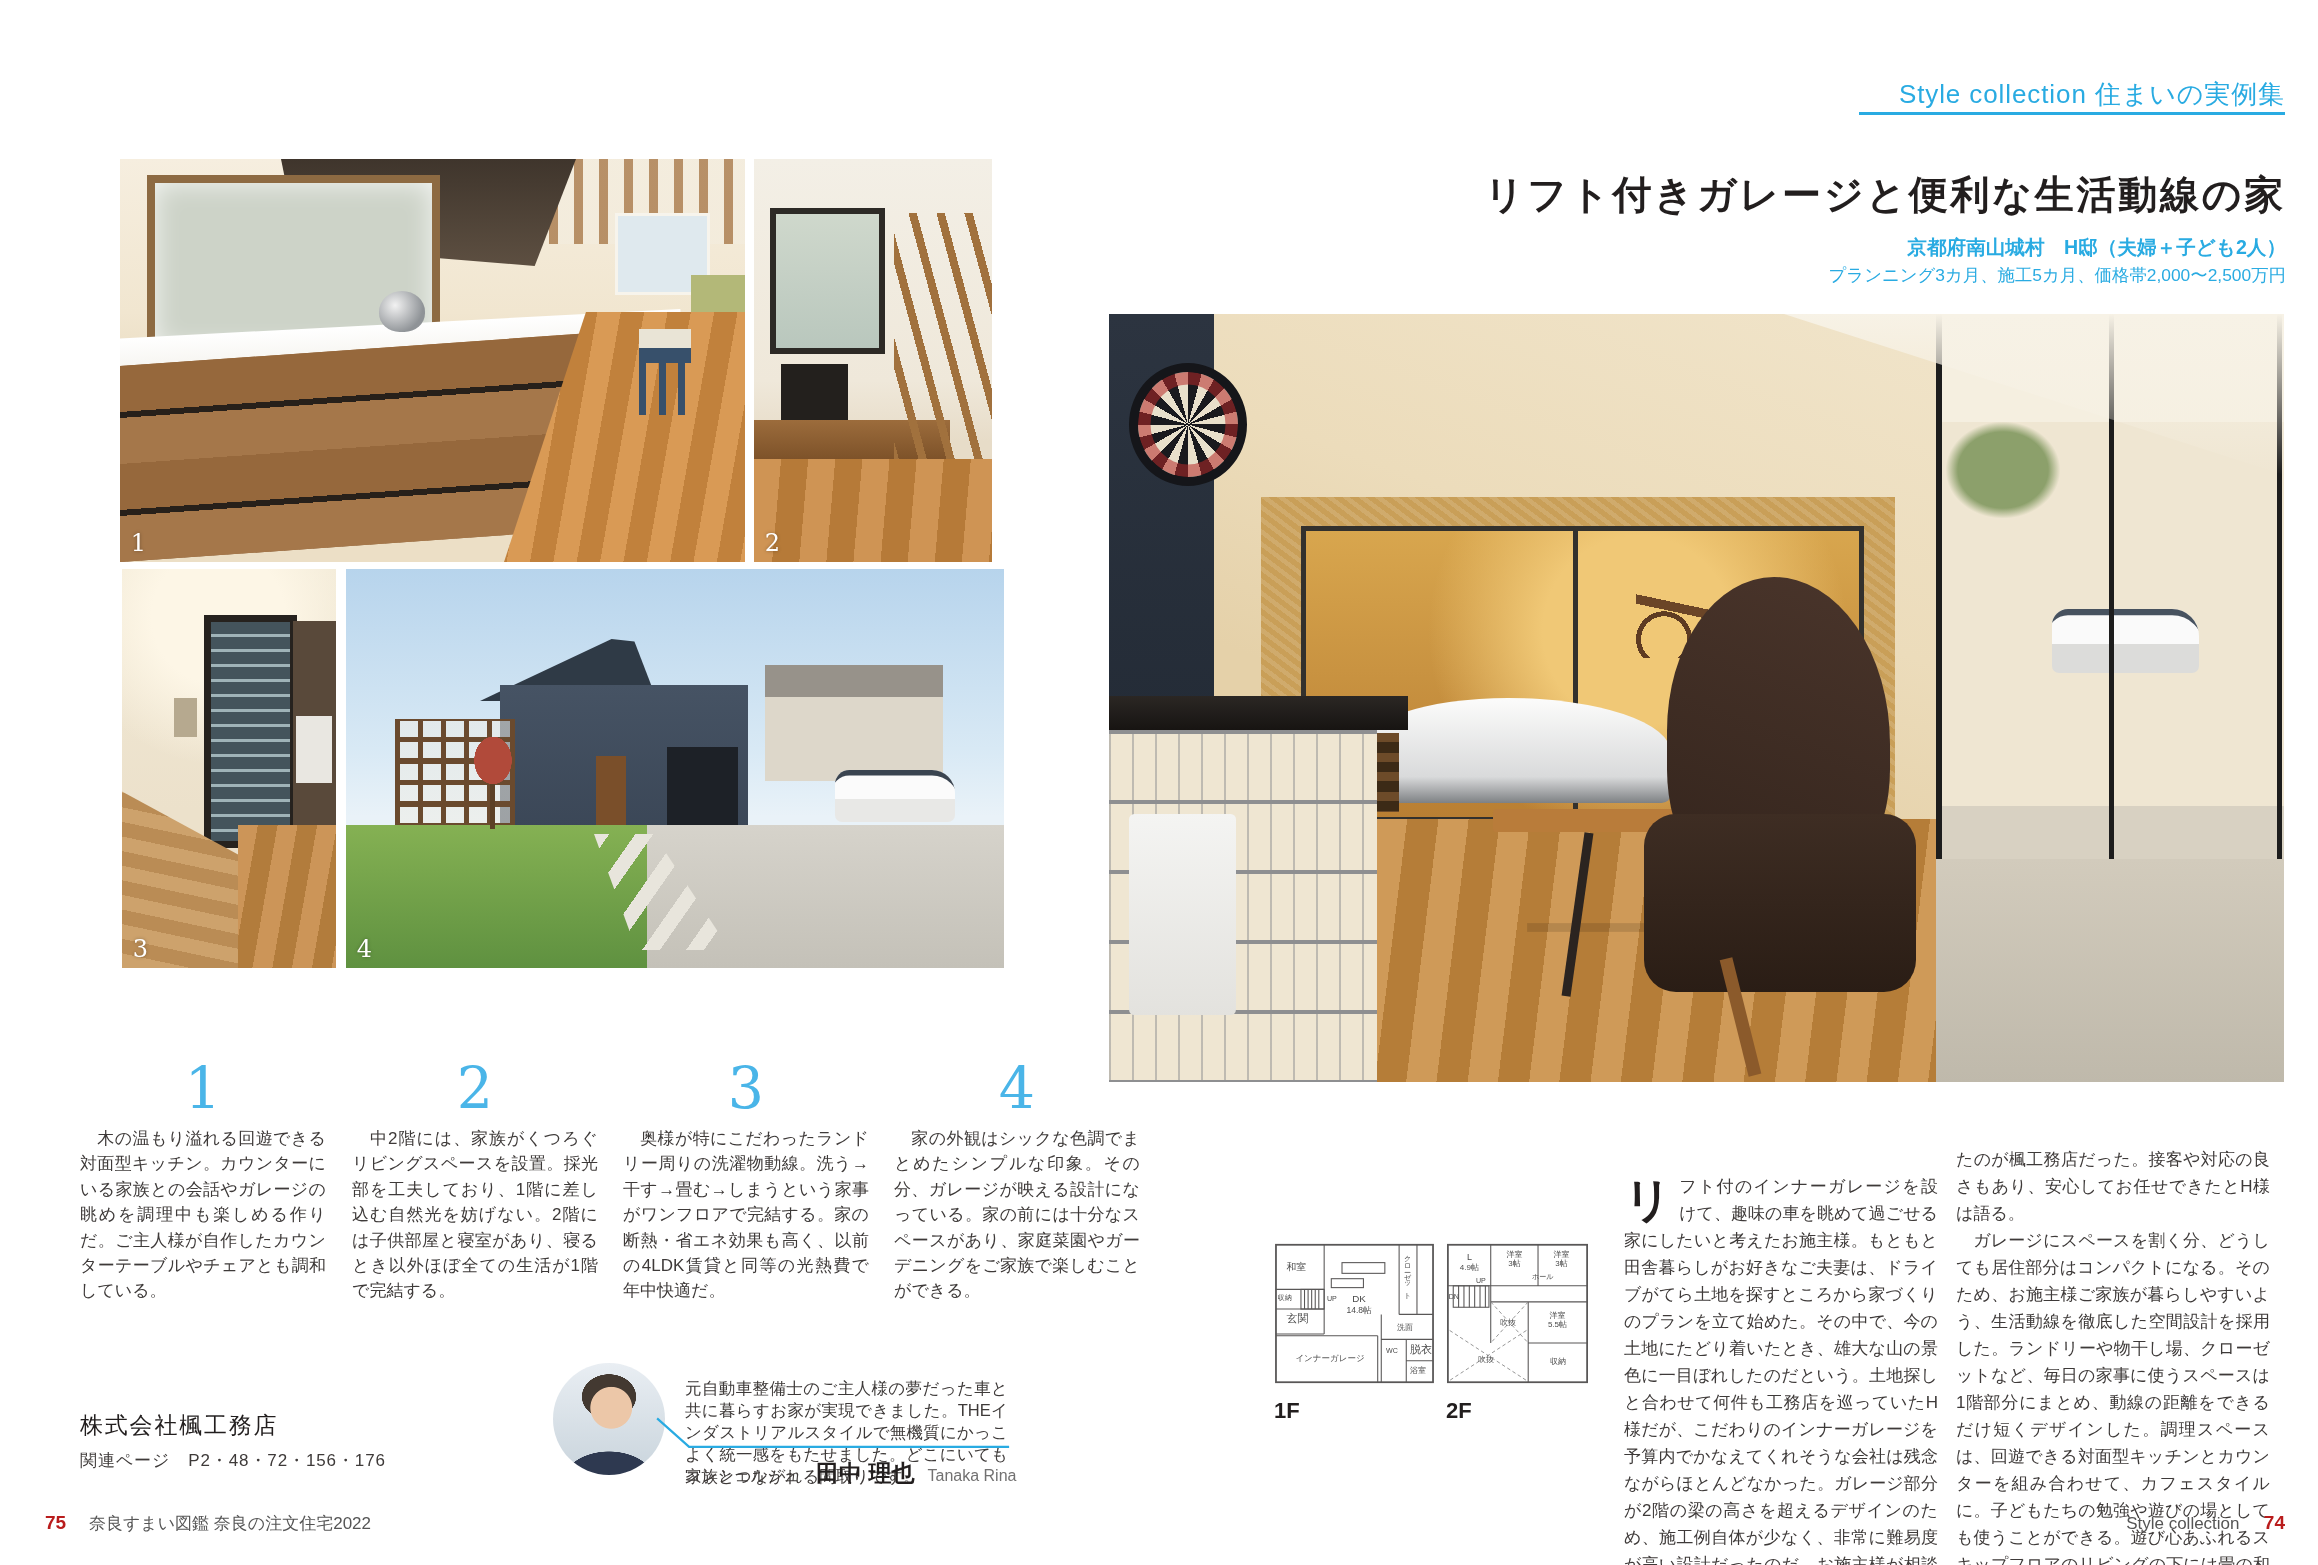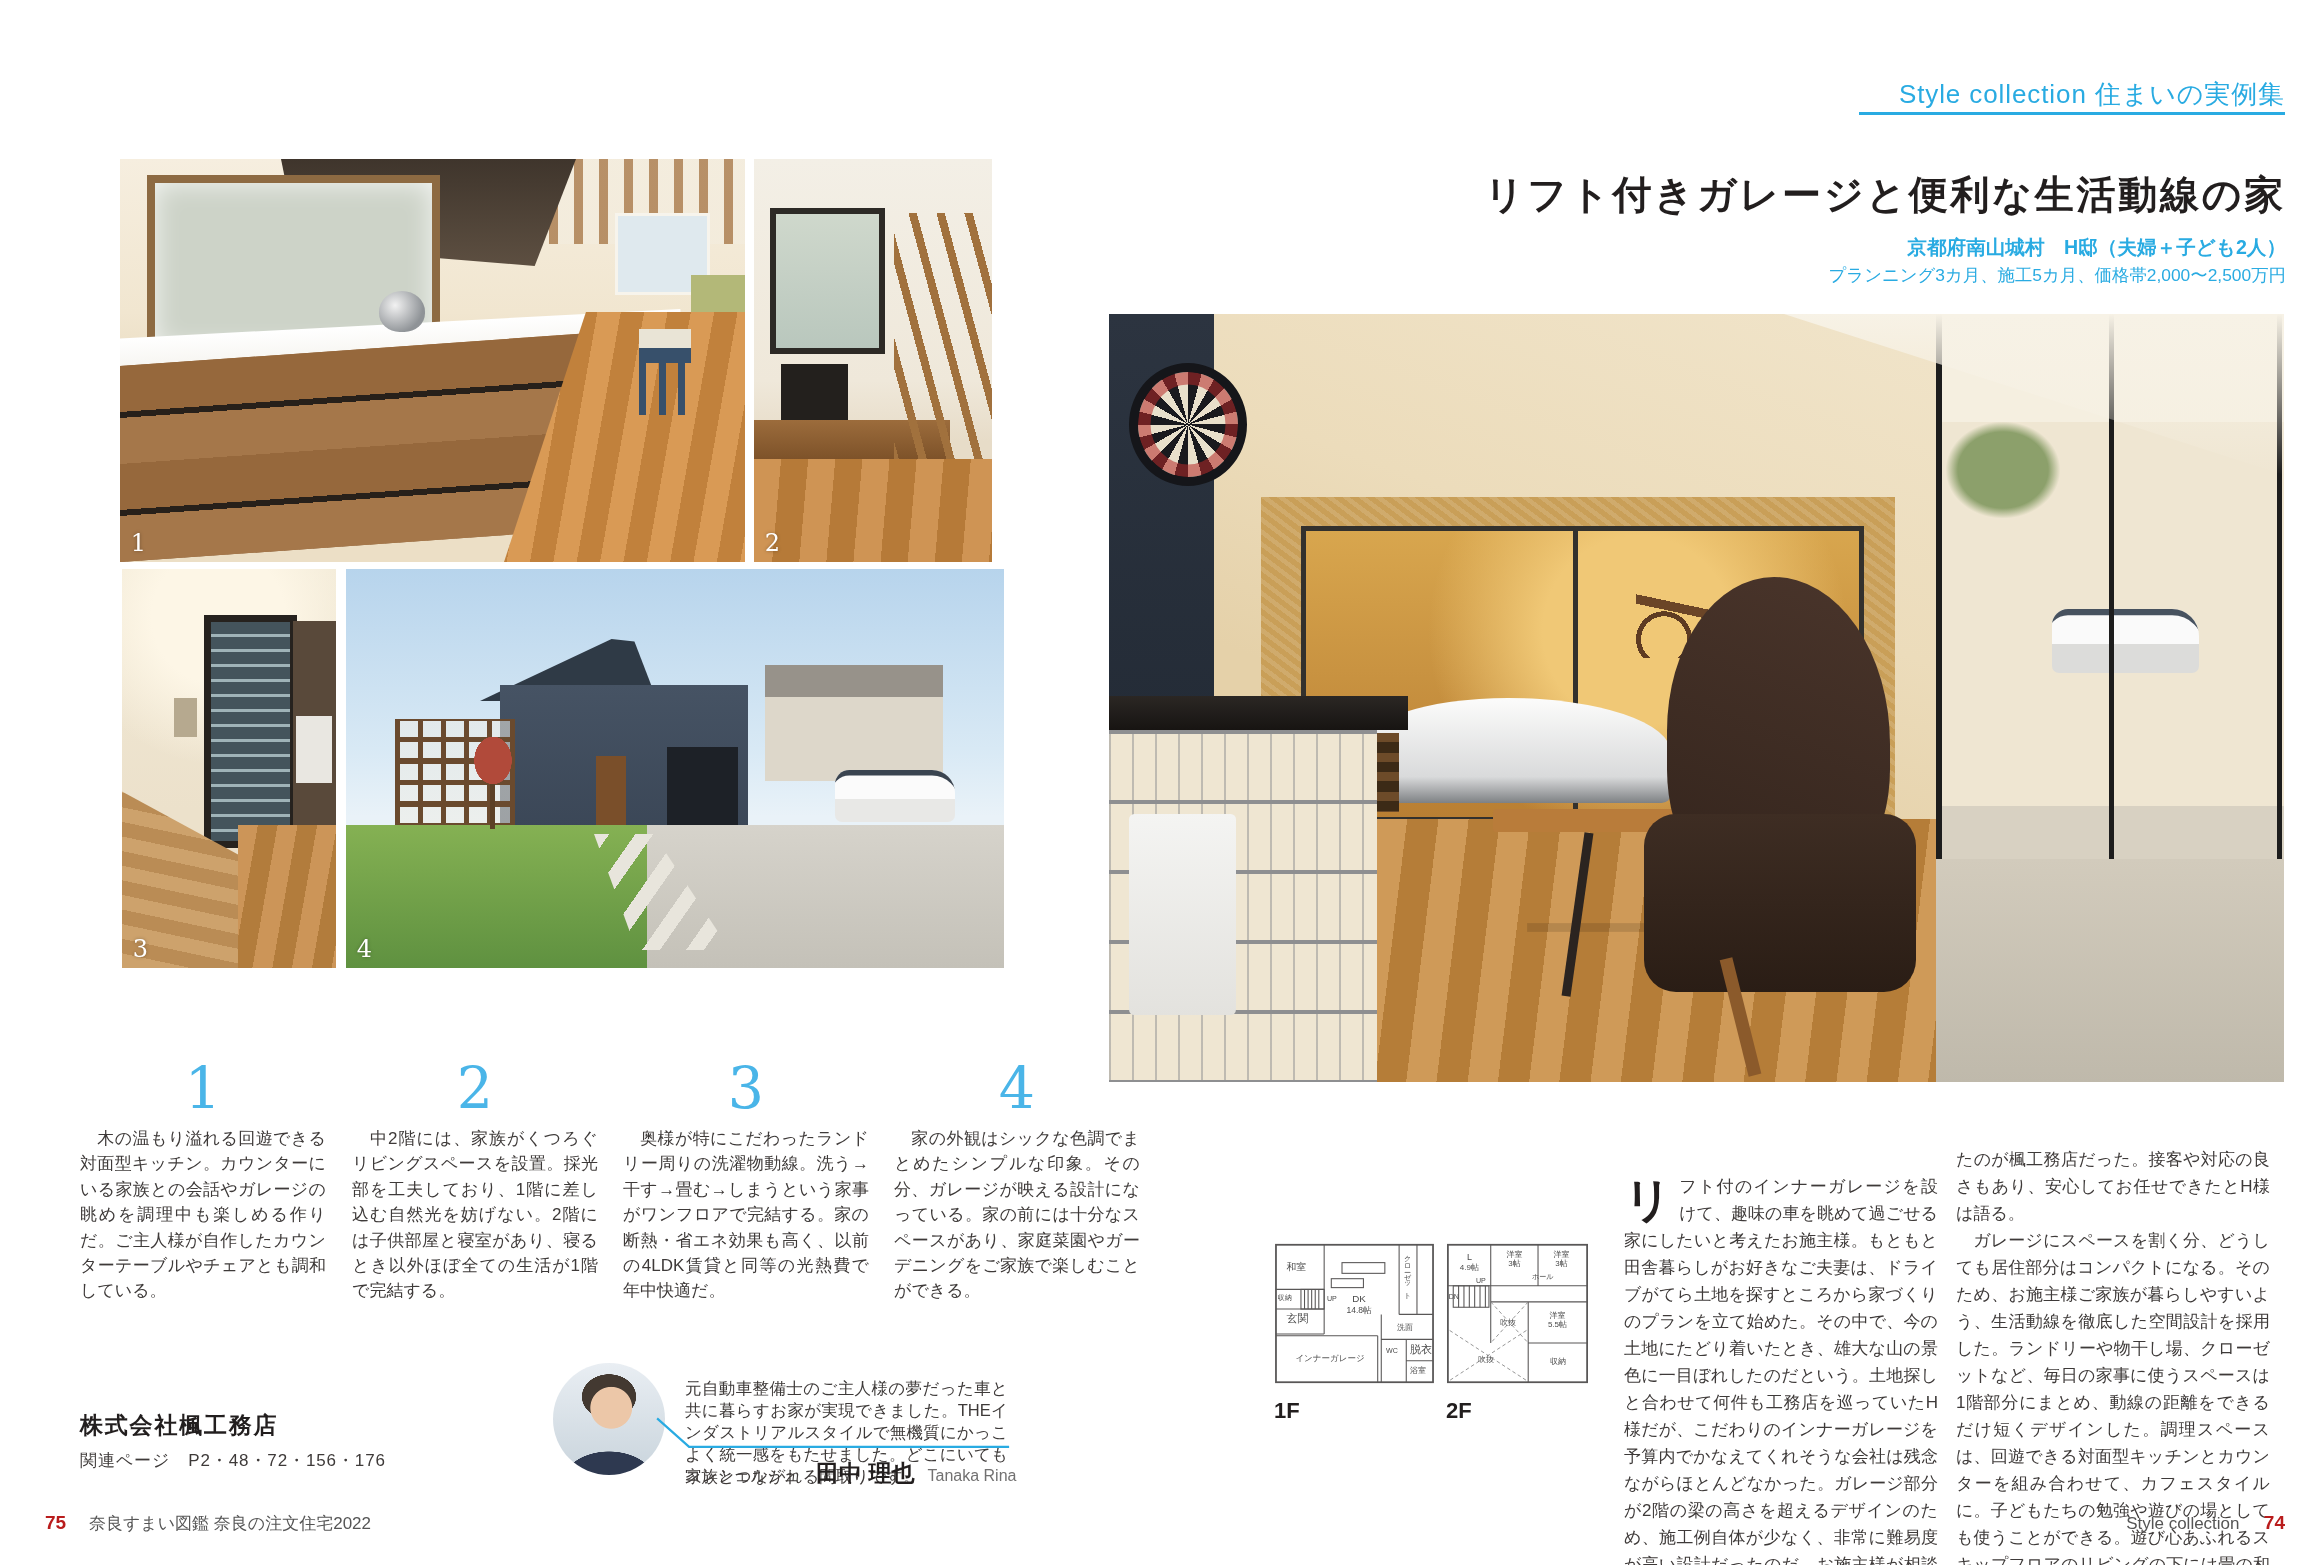--- a/index.html
+++ b/index.html
@@ -29,21 +29,21 @@
 
   
   .cap-num{font-family:"DejaVu Serif",serif;font-size:57px;font-weight:400;color:var(--num);text-align:center;width:246px;line-height:1;}
   .cap-text{width:246px;font-size:17px;line-height:25.4px;text-align:justify;color:var(--ink);}
 
   
   .body-col{width:314px;font-size:17px;line-height:27px;text-align:justify;color:var(--ink);white-space:pre-line;}
   .drop{float:left;font-size:47px;line-height:1.0;font-weight:bold;color:#221e1e;margin:2.7px 7.1px 0 0;}
 
   
-  .company{font-size:23px;font-weight:bold;color:#221e1e;letter-spacing:1.8px;}
+  .company{font-size:23px;font-weight:normal;color:#221e1e;letter-spacing:1.8px;}
   .related{font-size:17px;color:var(--ink);letter-spacing:0.9px;}
   .folio{font-size:17px;color:#555;}
   .folio b{font-size:19px;color:#b91c1c;font-weight:bold;}
   .avatar{left:553px;top:1363px;width:112px;height:112px;border-radius:50%;
     background:
       radial-gradient(circle at 52% 40%, #ecc7a8 0 23%, rgba(0,0,0,0) 24%),
       radial-gradient(ellipse 40% 33% at 50% 30%, #433931 0 60%, rgba(0,0,0,0) 61%),
       radial-gradient(ellipse 58% 40% at 50% 108%, #2e3950 0 72%, rgba(0,0,0,0) 73%),
       linear-gradient(180deg,#e9eef3,#c9d4dc);
   }

